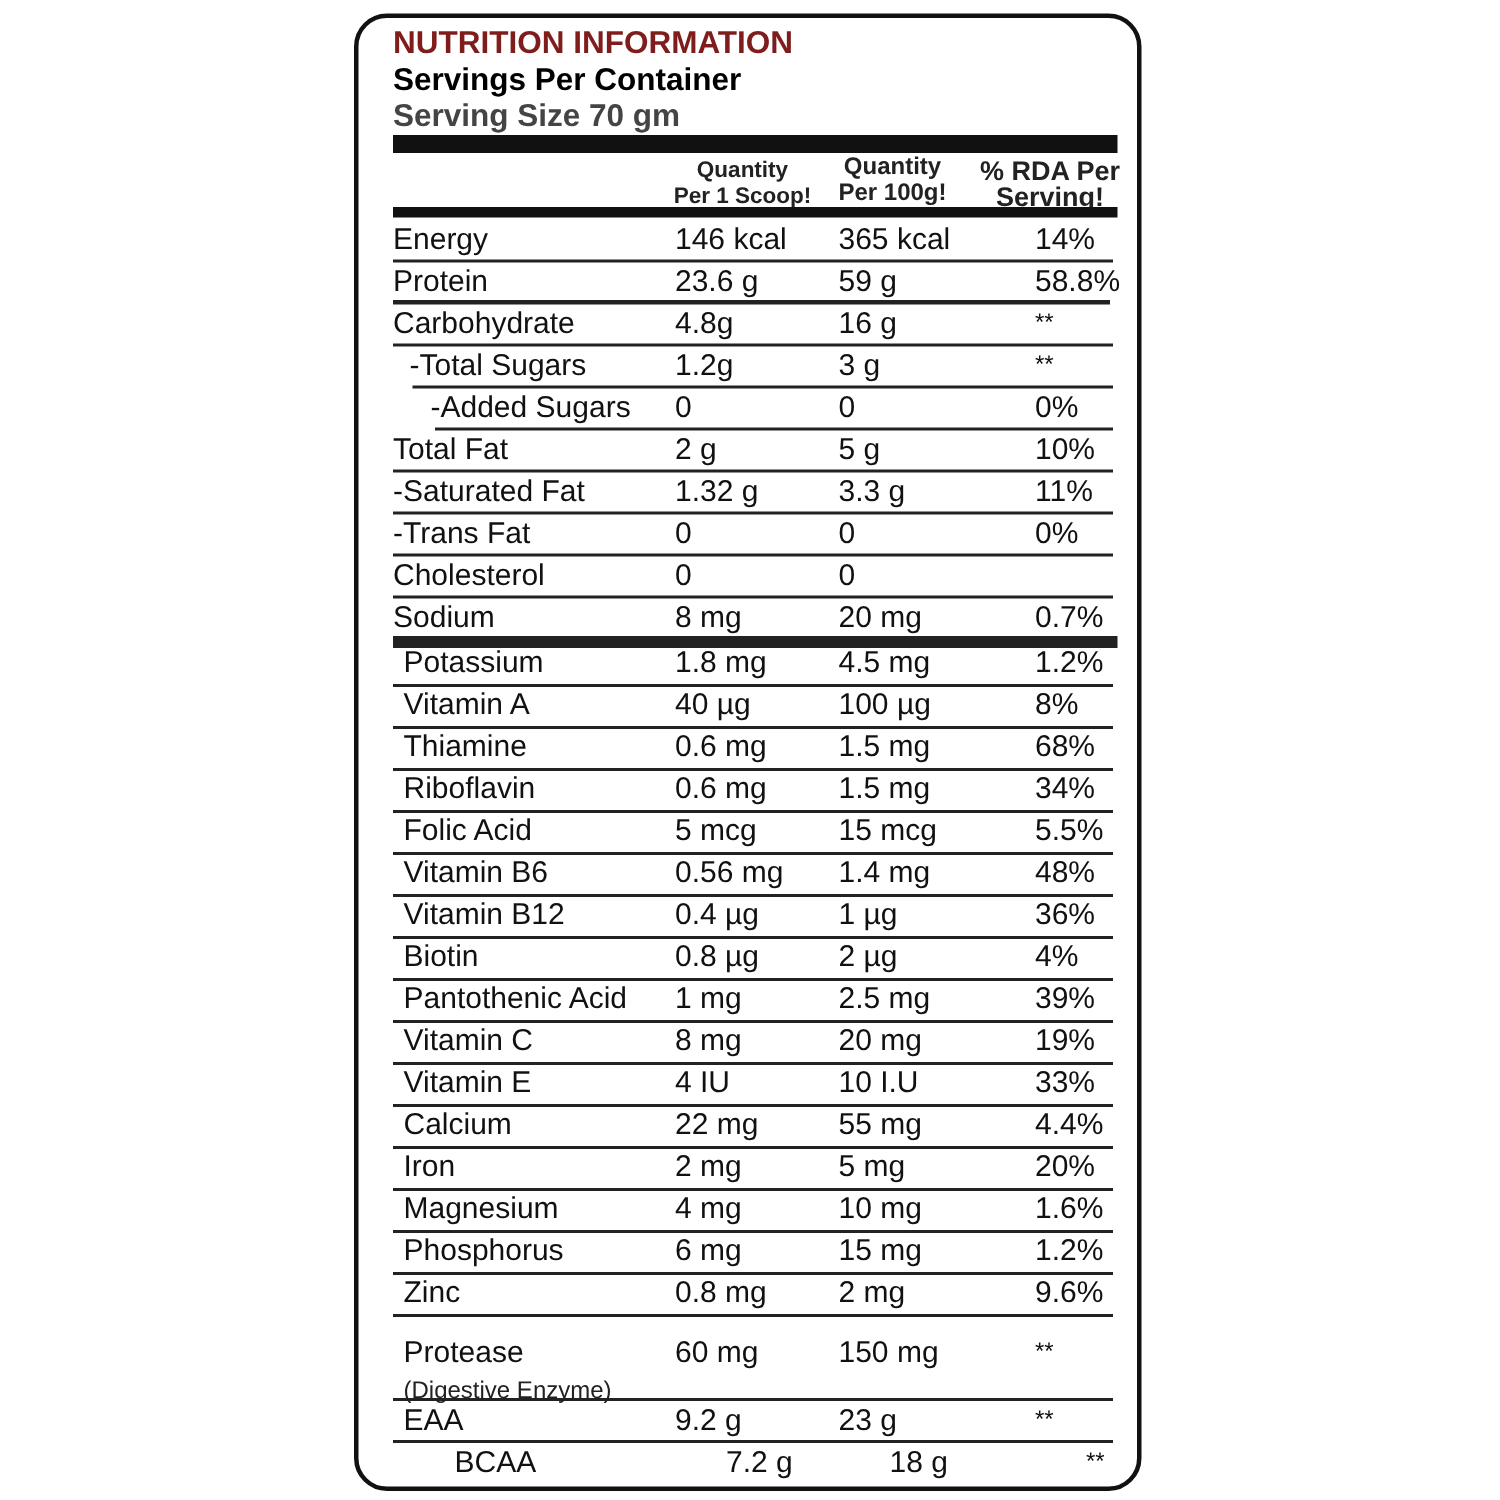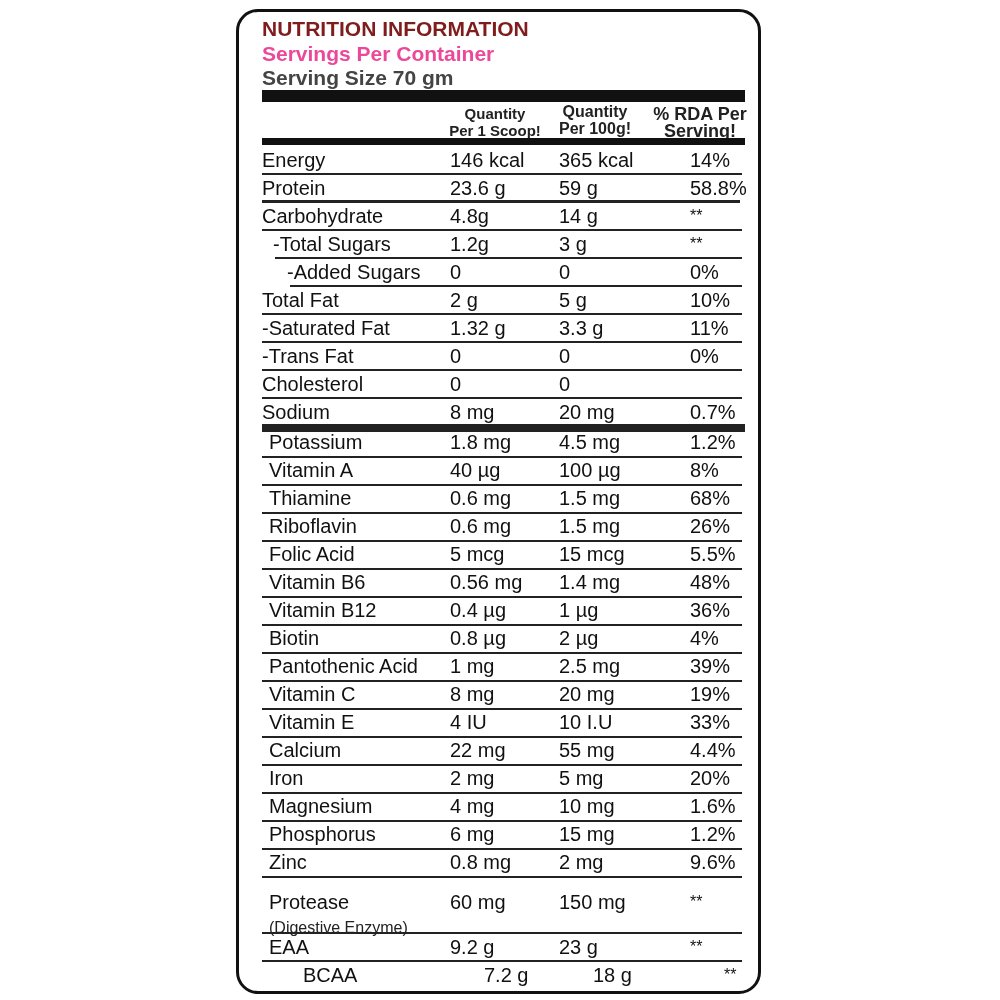--- a/index.html
+++ b/index.html
@@ -3,21 +3,21 @@
 <meta charset="utf-8">
 <style>
   html, body { margin:0; padding:0; background:#ffffff; }
   body { width:1000px; height:1000px; position:relative; overflow:hidden; font-family:"Liberation Sans", sans-serif; color:#111; }
   .label-box {
     position:absolute; left:236px; top:9px; width:525px; height:985px;
     border:3px solid #111; border-radius:22px; box-sizing:border-box; background:#fff;
   }
   .hdr { position:absolute; left:262px; font-weight:bold; }
   .hdr-title { top:17px; font-size:21px; color:#7f1d1d; }
-  .hdr-servings { top:42px; font-size:21px; color:#ec4899; }
+  .hdr-servings { top:42px; font-size:21px; color:#000000; }
   .hdr-size { top:66px; font-size:21px; color:#444; }
   .bar { position:absolute; background:#111; }
   .colhead { position:absolute; font-weight:bold; text-align:center; line-height:17px; color:#222; }
   .row { position:absolute; left:262px; width:480px; height:28px; }
   .cell { position:absolute; top:0; font-size:20px; line-height:24px; white-space:nowrap; color:#111; }
   .c-name { left:0; }
   .c-q1 { left:188px; }
   .c-q100 { left:297px; }
   .c-rda { left:428px; }
   .c-name.ind1 { left:11px; }
@@ -90,21 +90,21 @@
     </div>
     <div class="row" style="top: 176px;">
       <span class="cell c-name">Protein</span>
       <span class="cell c-q1">23.6 g</span>
       <span class="cell c-q100">59 g</span>
       <span class="cell c-rda">58.8%</span>
     </div>
     <div class="row" style="top: 204px;">
       <span class="cell c-name">Carbohydrate</span>
       <span class="cell c-q1">4.8g</span>
-      <span class="cell c-q100">14 g</span>
+      <span class="cell c-q100">16 g</span>
       <span class="cell c-rda stars">**</span>
     </div>
     <div class="row" style="top: 232px;">
       <span class="cell c-name ind1">-Total Sugars</span>
       <span class="cell c-q1">1.2g</span>
       <span class="cell c-q100">3 g</span>
       <span class="cell c-rda stars">**</span>
     </div>
     <div class="row" style="top: 260px;">
       <span class="cell c-name ind2">-Added Sugars</span>
@@ -157,21 +157,21 @@
     <div class="row" style="top: 486px;">
       <span class="cell c-name mic">Thiamine</span>
       <span class="cell c-q1">0.6 mg</span>
       <span class="cell c-q100">1.5 mg</span>
       <span class="cell c-rda">68%</span>
     </div>
     <div class="row" style="top: 514px;">
       <span class="cell c-name mic">Riboflavin</span>
       <span class="cell c-q1">0.6 mg</span>
       <span class="cell c-q100">1.5 mg</span>
-      <span class="cell c-rda">26%</span>
+      <span class="cell c-rda">34%</span>
     </div>
     <div class="row" style="top: 542px;">
       <span class="cell c-name mic">Folic Acid</span>
       <span class="cell c-q1">5 mcg</span>
       <span class="cell c-q100">15 mcg</span>
       <span class="cell c-rda">5.5%</span>
     </div>
     <div class="row" style="top: 570px;">
       <span class="cell c-name mic">Vitamin B6</span>
       <span class="cell c-q1">0.56 mg</span>

